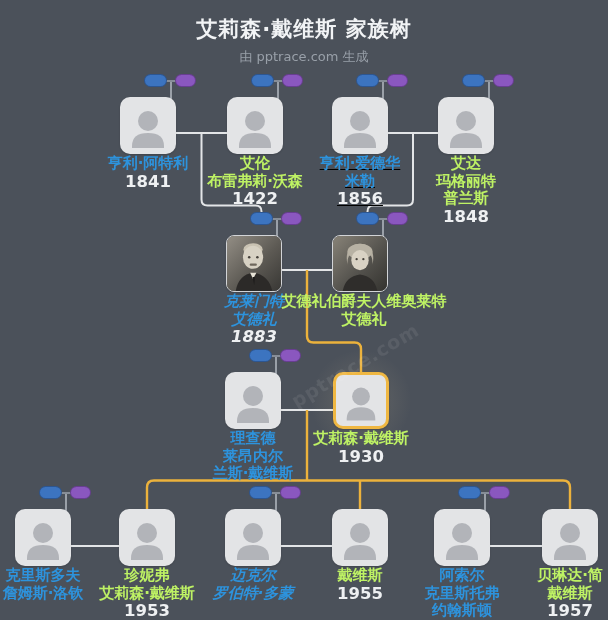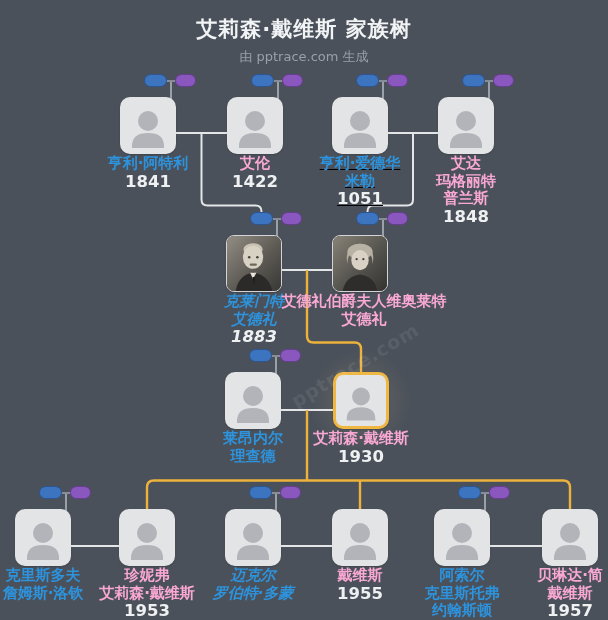--- a/index.html
+++ b/index.html
@@ -19,21 +19,21 @@
   .card svg{display:block;width:100%;height:100%;}
   .mini{position:absolute;height:13px;z-index:2;border-radius:6.5px;box-sizing:border-box;}
   .mini.blue{width:23px;background:#3c74c0;border:1.5px solid rgba(18,32,58,0.35);}
   .mini.purple{width:21px;background:#8a57bf;border:1.5px solid rgba(40,18,60,0.35);}
   .minilink{position:absolute;height:2px;background:#868d97;z-index:1;}
   .nameblock{position:absolute;width:300px;text-align:center;z-index:3;
              font-size:15px;font-weight:bold;line-height:17.5px;}
   .nameblock .ln{white-space:nowrap;}
   .nameblock .yr{font-size:16.5px;font-weight:600;color:#eef0f2;line-height:18px;white-space:nowrap;}
   .male .ln{color:#2d93dd;}
-  .female .ln{color:#f9a8d4;}
+  .female .ln{color:#bef264;}
   #wm{position:absolute;left:253px;top:354px;width:204px;text-align:center;z-index:4;
       transform:rotate(-31deg);font-size:19px;font-weight:bold;letter-spacing:1px;
       color:rgba(255,255,255,0.08);pointer-events:none;}
 </style>
 </head>
 <body>
 
 <div id="stage">
   <div class="title">艾莉森·戴维斯 家族树</div>
   <div class="subtitle">由 pptrace.com 生成</div>
@@ -80,35 +80,36 @@
       <div class="mini blue" style="left: 251px; top: 74px;"></div>
       <div class="mini purple" style="left: 282px; top: 74px;"></div>
       <div class="card" style="left: 227px; top: 97px;">
         <svg viewBox="0 0 56 57">
           <circle cx="28" cy="24" r="10" fill="#b2b4b9"></circle>
           <path d="M12 51 H44 V49 Q44 36 28 36 Q12 36 12 49 Z" fill="#b2b4b9"></path>
         </svg>
       </div>
       <div class="nameblock female" style="left: 105px; top: 155px;">
         <div class="ln">艾伦</div>
+        <div class="ln">布雷弗莉·沃森</div>
         <div class="yr">1422</div>
       </div>
       <div class="minilink" style="left: 378px; top: 79.5px; width: 10px;"></div>
       <div class="mini blue" style="left: 356px; top: 74px;"></div>
       <div class="mini purple" style="left: 387px; top: 74px;"></div>
       <div class="card" style="left: 332px; top: 97px;">
         <svg viewBox="0 0 56 57">
           <circle cx="28" cy="24" r="10" fill="#b2b4b9"></circle>
           <path d="M12 51 H44 V49 Q44 36 28 36 Q12 36 12 49 Z" fill="#b2b4b9"></path>
         </svg>
       </div>
       <div class="nameblock male" style="left: 210px; top: 155px; text-decoration: underline;">
         <div class="ln">亨利·爱德华</div>
         <div class="ln">米勒</div>
-        <div class="yr">1051</div>
+        <div class="yr">1856</div>
       </div>
       <div class="minilink" style="left: 484px; top: 79.5px; width: 10px;"></div>
       <div class="mini blue" style="left: 462px; top: 74px;"></div>
       <div class="mini purple" style="left: 493px; top: 74px;"></div>
       <div class="card" style="left: 438px; top: 97px;">
         <svg viewBox="0 0 56 57">
           <circle cx="28" cy="24" r="10" fill="#b2b4b9"></circle>
           <path d="M12 51 H44 V49 Q44 36 28 36 Q12 36 12 49 Z" fill="#b2b4b9"></path>
         </svg>
       </div>
@@ -174,22 +175,23 @@
       <div class="minilink" style="left: 271px; top: 354.5px; width: 10px;"></div>
       <div class="mini blue" style="left: 249px; top: 349px;"></div>
       <div class="mini purple" style="left: 280px; top: 349px;"></div>
       <div class="card" style="left: 225px; top: 372px;">
         <svg viewBox="0 0 56 57">
           <circle cx="28" cy="24" r="10" fill="#b2b4b9"></circle>
           <path d="M12 51 H44 V49 Q44 36 28 36 Q12 36 12 49 Z" fill="#b2b4b9"></path>
         </svg>
       </div>
       <div class="nameblock male" style="left: 103px; top: 430px;">
+        <div class="ln">理查德</div>
         <div class="ln">莱昂内尔</div>
-        <div class="ln">理查德</div>
+        <div class="ln">兰斯·戴维斯</div>
       </div>
       <div class="halo" style="left: 291px; top: 330px; width: 140px; height: 142px;"></div>
       <div class="card hl" style="left: 333px; top: 372px;">
         <svg viewBox="0 0 56 57">
           <circle cx="28" cy="24" r="10" fill="#b2b4b9"></circle>
           <path d="M12 51 H44 V49 Q44 36 28 36 Q12 36 12 49 Z" fill="#b2b4b9"></path>
         </svg>
       </div>
       <div class="nameblock female" style="left: 211px; top: 430px;">
         <div class="ln">艾莉森·戴维斯</div>

